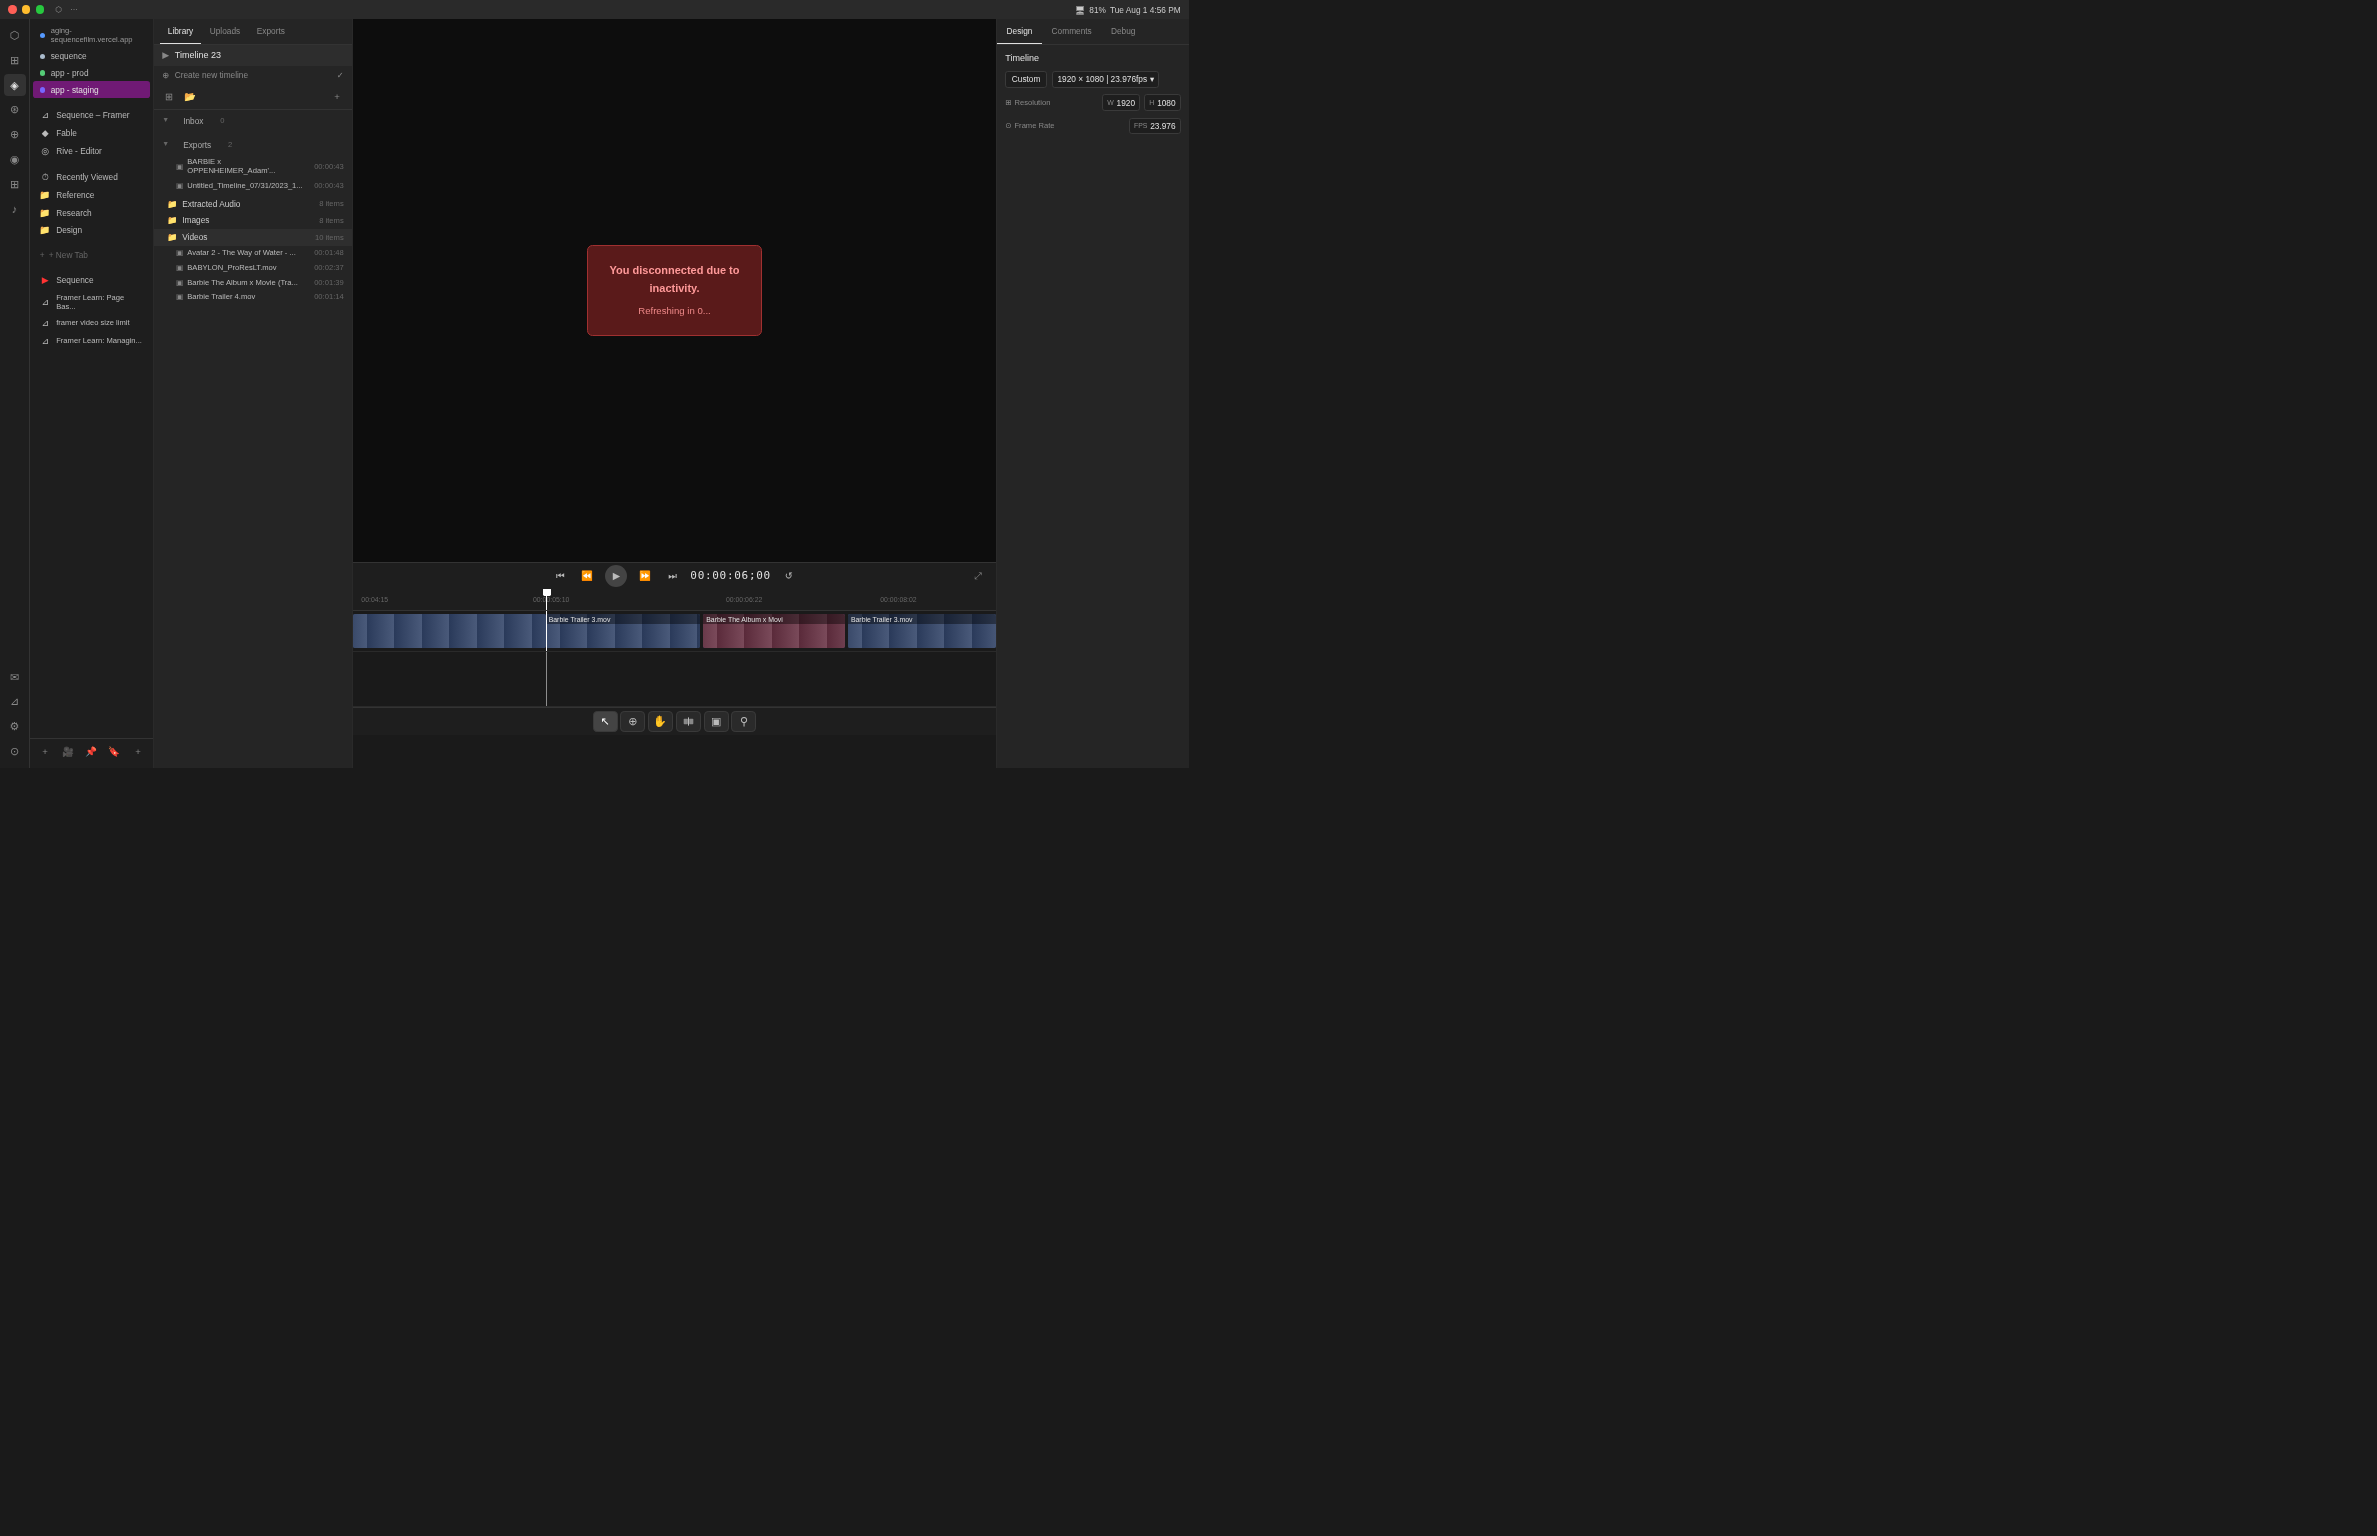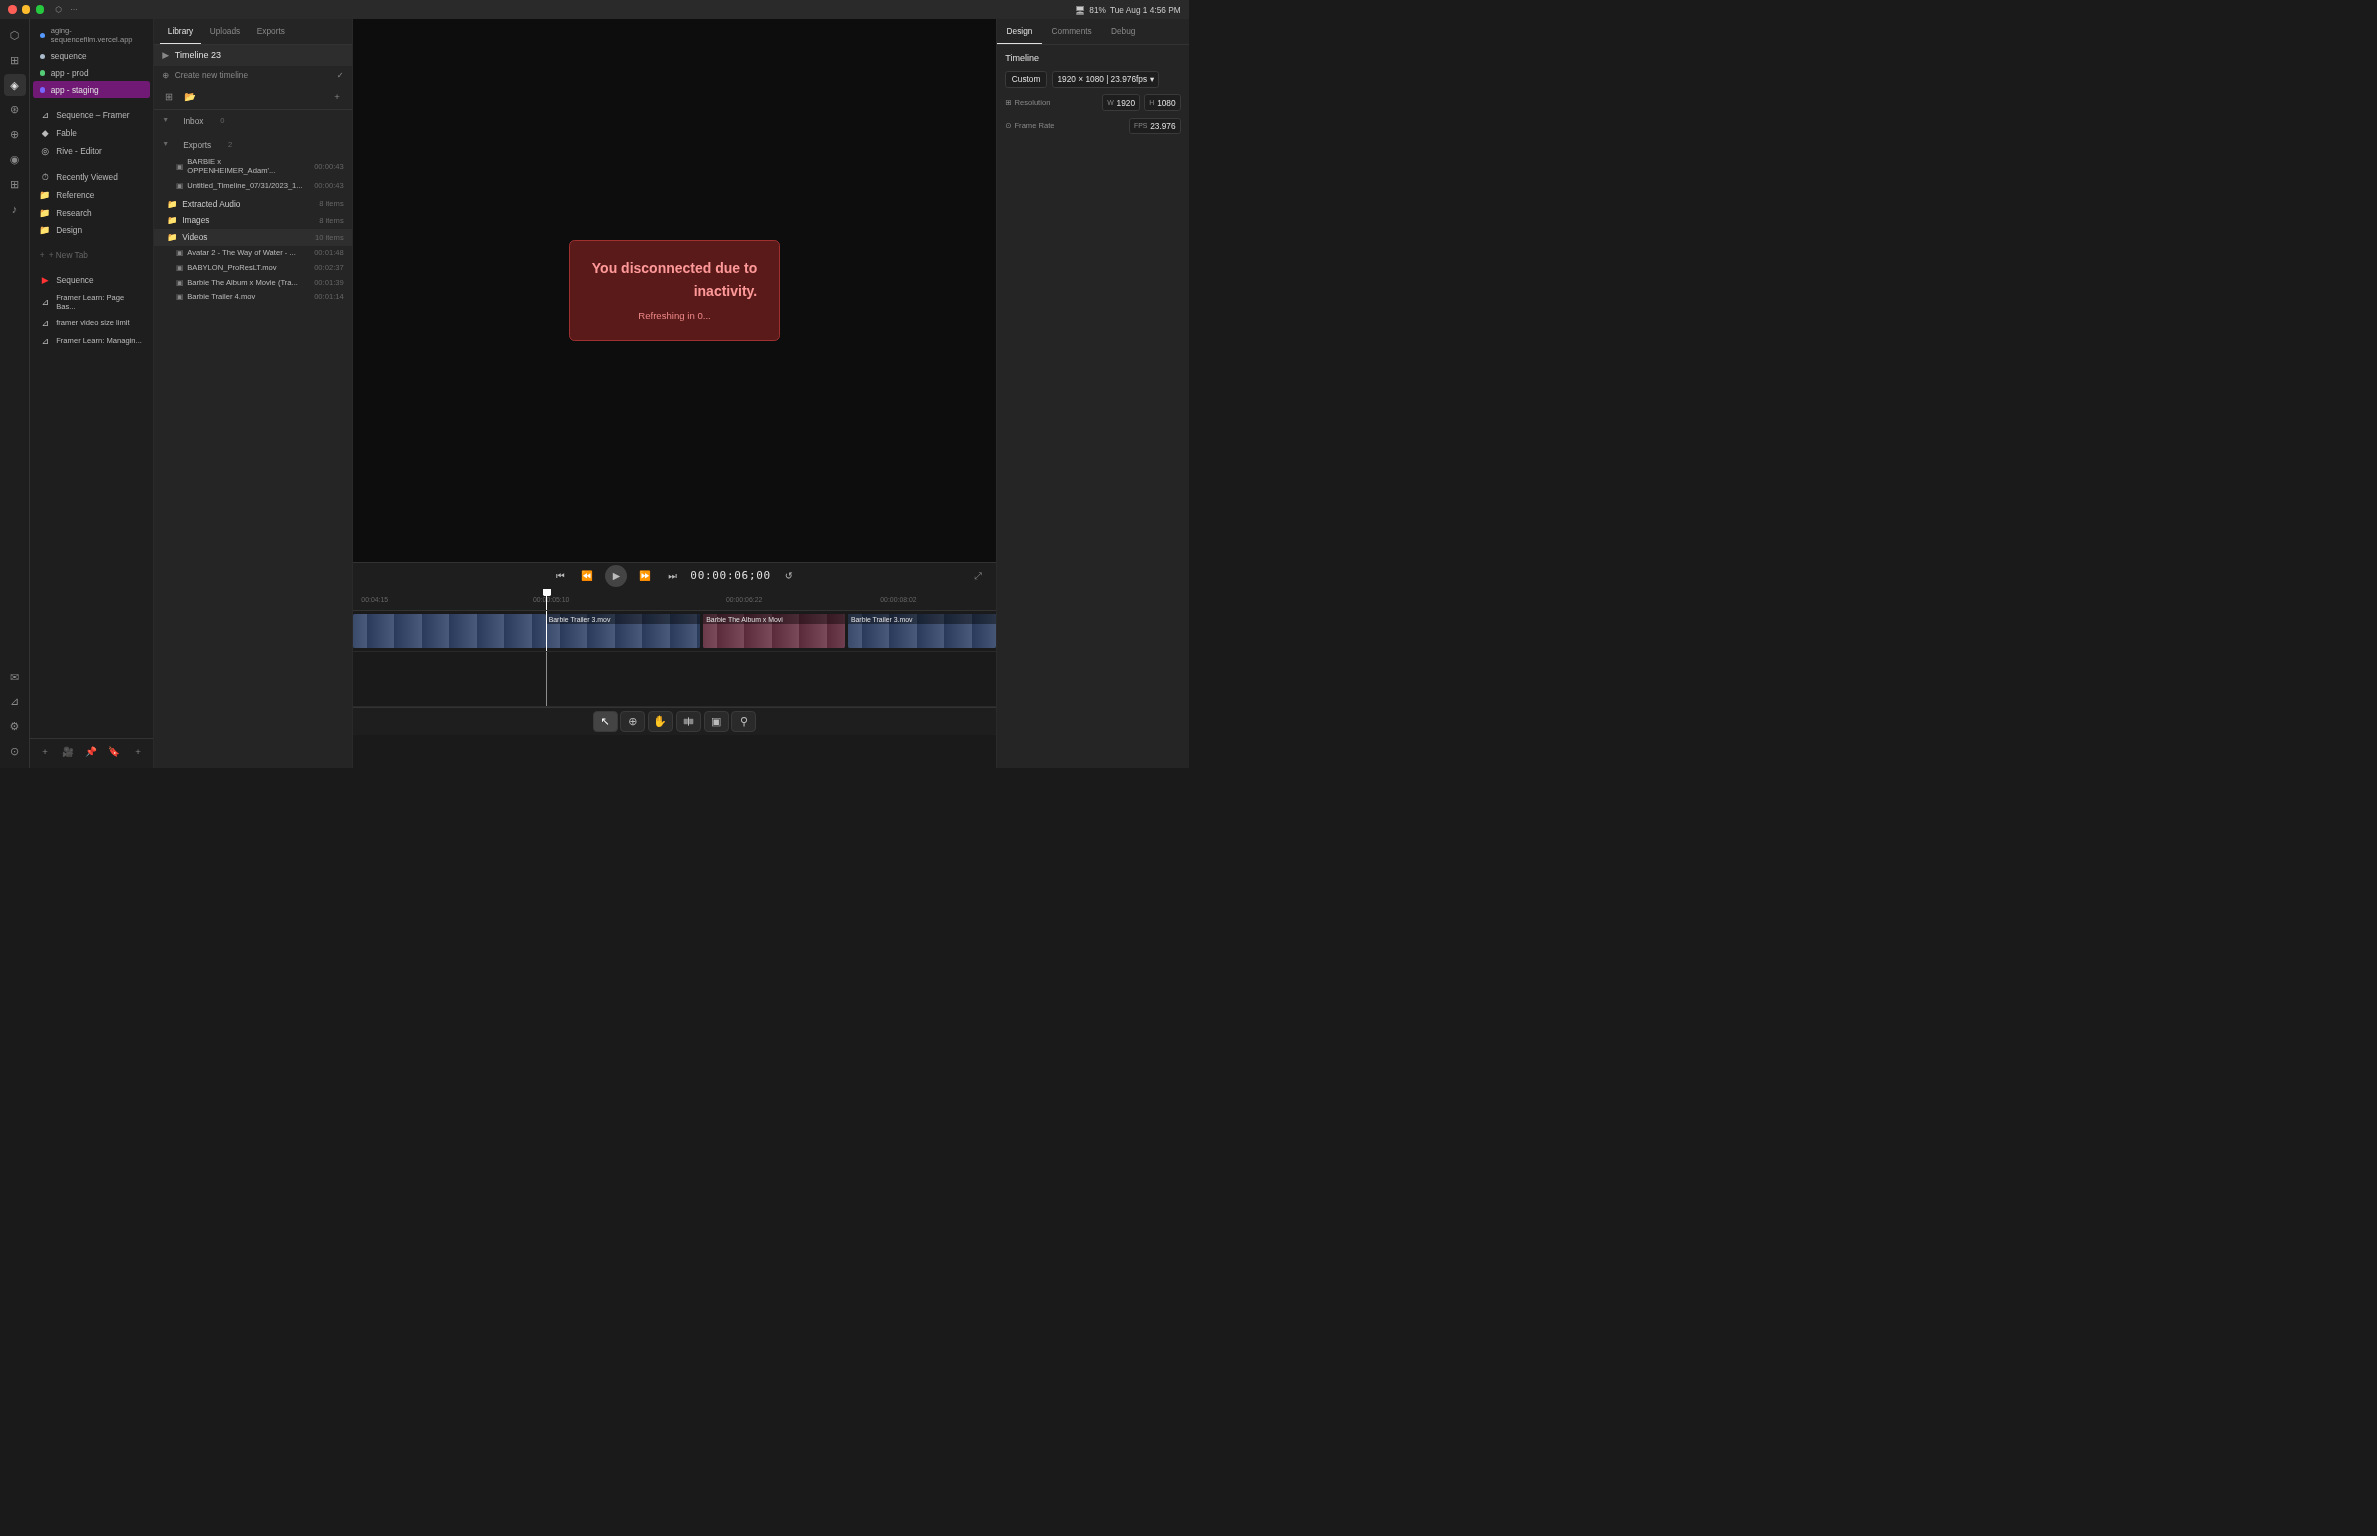--- a/index.html
+++ b/index.html
@@ -270,24 +270,23 @@
       border: 0.7px solid #a03030;
       border-radius: 5.5px;
       padding: 16.5px 22px;
       text-align: center;
       color: #e88;
       font-size: 9.6px;
       line-height: 1.6;
     }
     .disconnect-modal .title {
       font-weight: 600;
-      font-size: 14px;
+      font-size: 11px;
       color: #f99;
       margin-bottom: 5.5px;
-      text-align: right;
     }
 
     
     .timeline-controls {
       height: 27.5px;
       background: #1e1e1e;
       display: flex;
       align-items: center;
       justify-content: center;
       gap: 8.3px;

